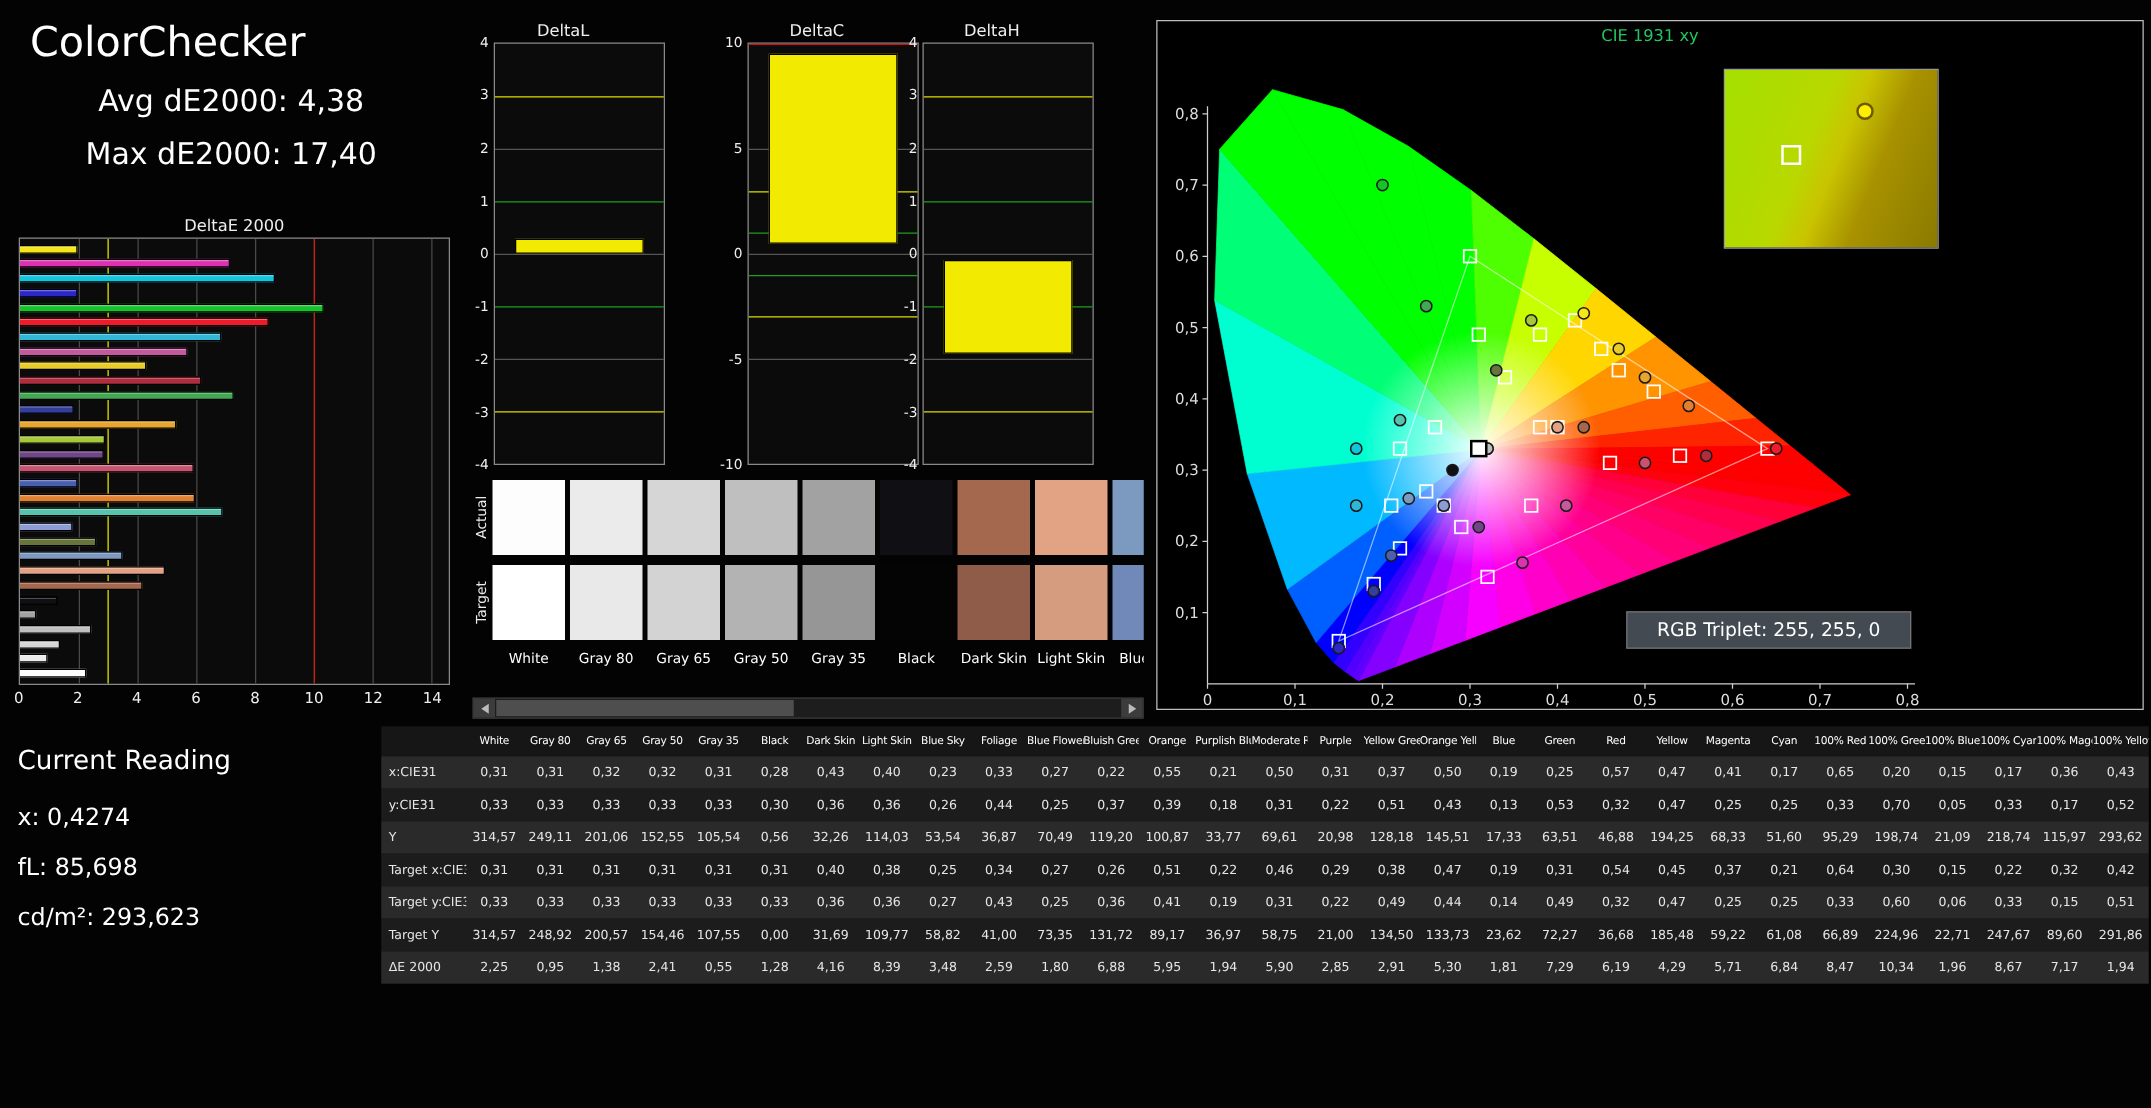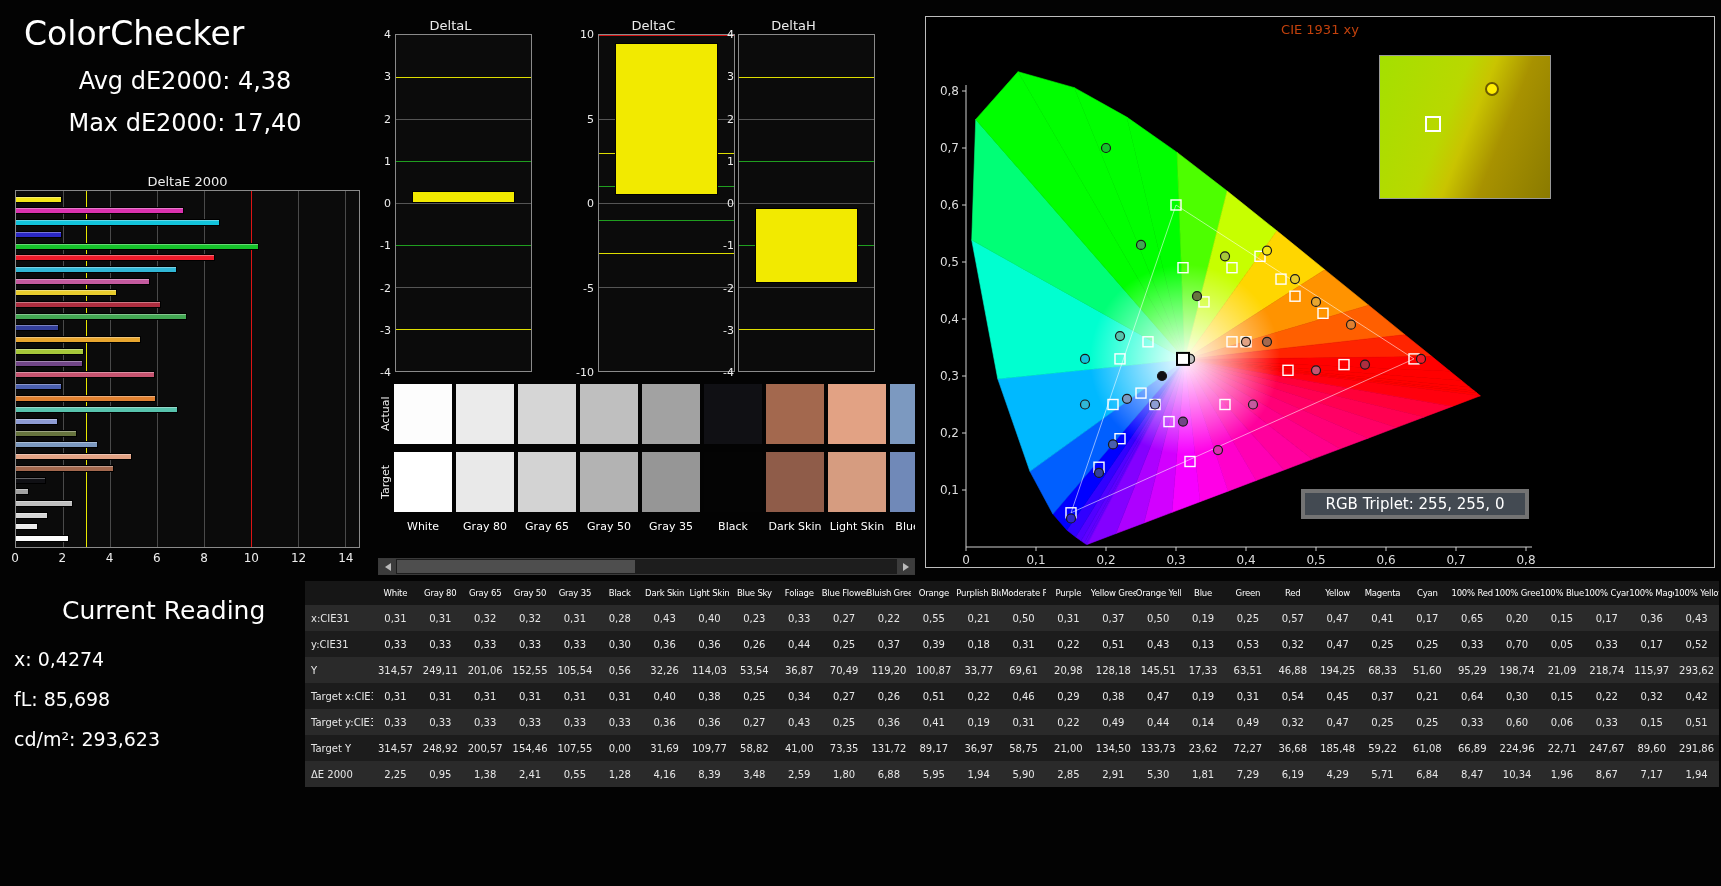--- a/index.html
+++ b/index.html
@@ -38,32 +38,32 @@
   .sw{width:58px;height:60px;flex:0 0 58px;}
   .sw-name{width:58px;flex:0 0 58px;margin-right:4px;font-size:11px;text-align:center;color:#fff;white-space:nowrap;overflow:hidden;}
   #hscroll{position:absolute;left:378px;top:558px;width:537px;height:17px;background:#1d1d1d;border:1px solid #3a3a3a;box-sizing:border-box;}
   .sarrow{position:absolute;top:0;width:17px;height:15px;background:#3c3c3c;display:flex;align-items:center;justify-content:center;}
   .tri-l{width:0;height:0;border-top:4px solid transparent;border-bottom:4px solid transparent;border-right:6px solid #bbb;}
   .tri-r{width:0;height:0;border-top:4px solid transparent;border-bottom:4px solid transparent;border-left:6px solid #bbb;}
   .sthumb{position:absolute;left:18px;top:1px;width:238px;height:13px;background:#4e4e4e;}
 
   
   #ciepanel{position:absolute;left:925px;top:16px;width:790px;height:552px;border:1px solid #bdbdbd;background:#000;box-sizing:border-box;}
-  #cietitle{position:absolute;top:5px;left:0;width:100%;text-align:center;font-size:13px;color:#c2410c;}
+  #cietitle{position:absolute;top:5px;left:0;width:100%;text-align:center;font-size:13px;color:#22c55e;}
   #ciesvg{position:absolute;left:0;top:0;}
   #inset{position:absolute;left:453px;top:38px;width:170px;height:142px;border:1px solid #999;
          background:linear-gradient(112deg,#a4e000 0%,#b9d800 40%,#c9c400 52%,#a89200 68%,#8a7a00 100%);}
   .inset-sq{position:absolute;left:45px;top:60px;width:12px;height:12px;border:2px solid #fff;}
   .inset-dot{position:absolute;left:105px;top:26px;width:10px;height:10px;border-radius:50%;background:#ffee00;border:2px solid #6a5a00;}
-  #rgbbox{position:absolute;left:375px;top:472px;width:228px;height:30px;background:#434a52;border:4px solid #737373;
+  #rgbbox{position:absolute;left:375px;top:472px;width:228px;height:30px;background:#434a52;border:1px solid #737373;
           color:#fff;font-size:15px;display:flex;align-items:center;justify-content:center;box-sizing:border-box;}
 
   
   #reading{position:absolute;left:14px;top:596px;font-size:19px;color:#fff;}
-  #reading .rt{font-size:25px;margin-bottom:14px;margin-left:48px;}
+  #reading .rt{font-size:21px;margin-bottom:14px;}
   .rline{line-height:40px;}
 
   
   #datatable{position:absolute;left:305px;top:581px;width:1414px;color:#e6e6e6;}
   .trow{display:grid;grid-template-columns:68px repeat(30,1fr);height:26px;align-items:center;}
   .thead{height:24px;font-size:8.5px;letter-spacing:-0.2px;color:#fff;background:#161616;}
   .trow.light{background:#2a2a2a;}
   .trow.dark{background:#1c1c1c;}
   .tcell{text-align:center;overflow:hidden;white-space:nowrap;font-size:10px;}
   .thead .tcell{font-size:8.5px;}

